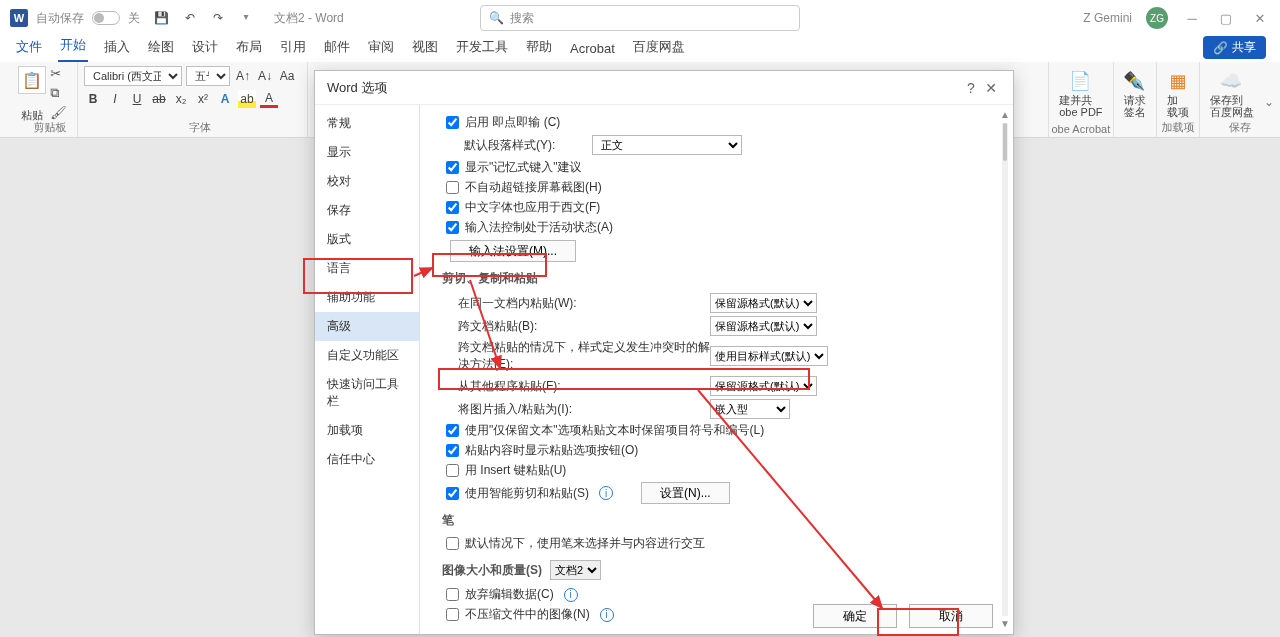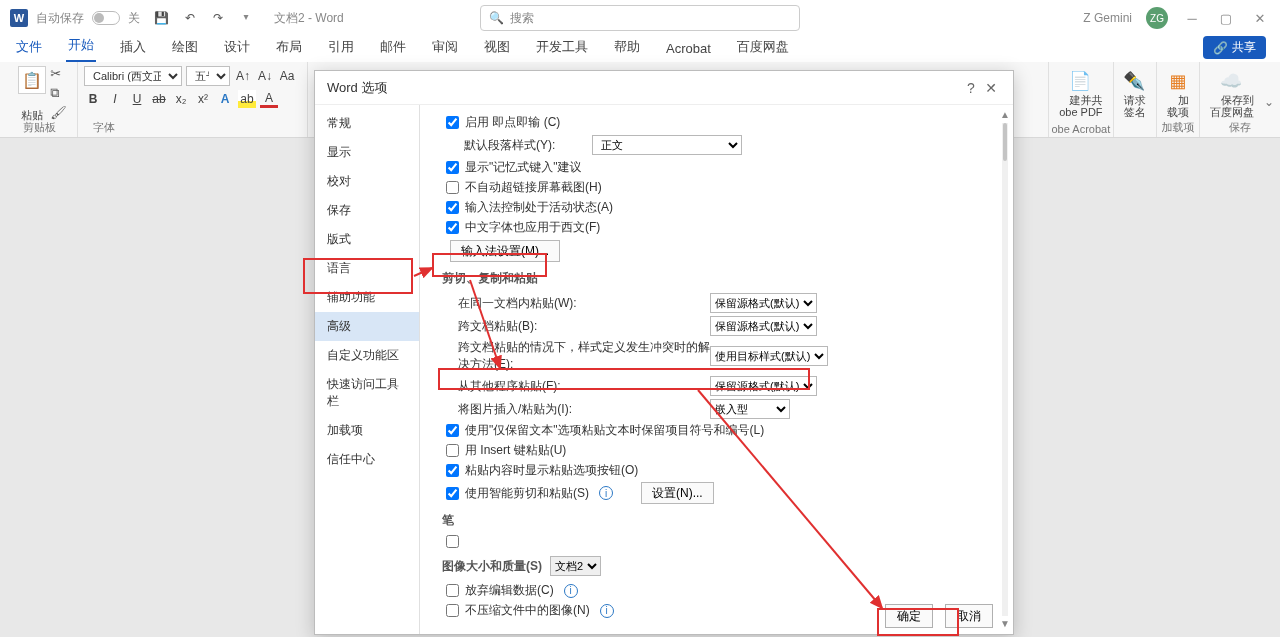--- a/index.html
+++ b/index.html
@@ -11,41 +11,41 @@
   .titlebar .toggle { width:28px; height:14px; border:1px solid #bbb; border-radius:8px; position:relative; display:inline-block; margin:0 4px;}
   .titlebar .toggle::after{content:"";position:absolute;left:1px;top:1px;width:10px;height:10px;border-radius:50%;background:#bbb;}
   .titlebar .qat { display:flex; gap:12px; margin-left:14px; color:#555;}
   .titlebar .qat span{width:16px;text-align:center;}
   .titlebar .doc { margin-left:20px; color:#888; font-size:12px;}
   .titlebar .search { position:absolute; left:50%; transform:translateX(-50%); width:320px; height:26px; border:1px solid #ccc; border-radius:4px; display:flex; align-items:center; padding:0 8px; color:#888; gap:6px;}
   .titlebar .right { margin-left:auto; display:flex; align-items:center; gap:14px; color:#888;}
   .titlebar .avatar { width:22px;height:22px;border-radius:50%;background:#5a9e6f;color:#fff;display:flex;align-items:center;justify-content:center;font-size:10px;}
   .titlebar .winbtn { width:20px; text-align:center; font-size:13px; }
   
-  .ribbontabs { height:26px; background:#fff; display:flex; align-items:flex-end; padding:0 14px; gap:22px; font-size:13px; position:relative;}
+  .ribbontabs { height:26px; background:#fff; display:flex; align-items:flex-end; padding:0 14px; gap:14px; font-size:13px; position:relative;}
   .ribbontabs .tab { padding:4px 2px 6px 2px; color:#444; cursor:pointer;}
   .ribbontabs .tab.active { color:#185abd; border-bottom:2px solid #185abd; font-weight:500;}
   .ribbontabs .tab.file { color:#185abd; }
   .ribbontabs .share { position:absolute; right:14px; top:0; background:#185abd; color:#fff; padding:3px 10px; border-radius:4px; font-size:12px; display:flex; align-items:center; gap:4px;}
   
   .ribbon { height:76px; background:#f7f7f7; border-bottom:1px solid #d8d8d8; display:flex; position:relative; padding-left:8px;}
   .ribbon .group { display:flex; flex-direction:column; justify-content:flex-start; padding:4px 6px 2px 6px; border-right:1px solid #e0e0e0; position:relative;}
-  .ribbon .group .grplabel{ position:absolute; bottom:2px; left:15px; right:0; text-align:left; font-size:11px; color:#777;}
+  .ribbon .group .grplabel{ position:absolute; bottom:2px; left:15px; right:0; text-align:center; font-size:11px; color:#777;}
   .ribbon .clip { width:70px; align-items:center;}
   .ribbon .clip .pasteicon{width:28px;height:28px;border:1px solid #d0d0d0;background:#fff;display:flex;align-items:center;justify-content:center;font-size:16px;color:#c58a2e;}
   .ribbon .clip .pastelabel{font-size:11px;margin-top:14px;color:#444;}
   .ribbon .font { width:230px;}
   .ribbon .font .row{display:flex;align-items:center;gap:4px;margin-bottom:4px;}
   .ribbon .font select, .ribbon .font .sel{height:20px;font-size:11px;border:1px solid #c0c0c0;background:#fff;color:#333;padding:0 4px;}
   .ribbon .font .ico{width:18px;height:18px;display:flex;align-items:center;justify-content:center;font-size:12px;color:#444;}
   .ribbon .rightcut { position:absolute; right:0; top:0; bottom:0; display:flex;}
   .ribbon .rightgrp { display:flex; flex-direction:column; align-items:center; justify-content:center; padding:4px 10px 16px 10px; border-left:1px solid #e0e0e0; font-size:11px; color:#444; position:relative;}
   .ribbon .rightgrp .icon{font-size:18px;color:#c0392b;margin-bottom:2px;}
   .ribbon .rightgrp .icon.blue{color:#185abd;}
-  .ribbon .rightgrp .lbl{line-height:12px;text-align:right;}
+  .ribbon .rightgrp .lbl{line-height:12px;text-align:left;}
   .ribbon .rightgrp .grplabel{position:absolute;bottom:2px;left:0;right:0;text-align:center;font-size:11px;color:#777;}
   .ribbon .chev { position:absolute; right:6px; bottom:28px; color:#777;}
   
   .docarea { position:absolute; top:150px; left:0; right:0; bottom:0; background:#e8e8e8;}
   
   .dialog { position:absolute; left:314px; top:70px; width:700px; height:565px; background:#fff; border:1px solid #bcbcbc; box-shadow:0 4px 18px rgba(0,0,0,.2); display:flex; flex-direction:column;}
   .dlg-title{height:34px;display:flex;align-items:center;padding:0 12px;font-size:13px;color:#333;border-bottom:1px solid #eee;}
   .dlg-title .spacer{flex:1;}
   .dlg-title .q{width:20px;text-align:center;color:#666;font-size:14px;}
   .dlg-title .x{width:20px;text-align:center;color:#666;font-size:14px;}
@@ -59,28 +59,28 @@
   .scrollbar-fake .track{position:absolute;inset:14px 3px;background:#f0f0f0;}
   .scrollbar-fake .thumb{position:absolute;left:1px;right:1px;top:0;height:38px;background:#c4c4c4;border-radius:2px;}
   .scrollbar-fake .arrow{position:absolute;left:0;right:0;height:12px;color:#888;text-align:center;font-size:10px;}
   .scrollbar-fake .arrow.up{top:0;}
   .scrollbar-fake .arrow.dn{bottom:0;}
   .chkrow{display:flex;align-items:center;gap:6px;margin:3px 0;}
   .chkrow input{margin:0;}
   .lblrow{display:flex;align-items:center;gap:8px;margin:4px 0;}
   .lblrow .lbl{min-width:120px;}
   .lblrow select,.lblrow .sel{height:20px;font-size:11px;border:1px solid #b8b8b8;background:#fff;padding:0 4px;min-width:150px;}
-  .btnsmall{height:22px;border:1px solid #b8b8b8;background:#fafafa;padding:0 10px;font-size:12px;display:inline-flex;align-items:center;}
+  .btnsmall{height:22px;border:1px solid #b8b8b8;background:#fafafa;padding:0 18px;font-size:12px;display:inline-flex;align-items:center;}
   .section-title{font-size:12px;color:#555;margin:8px 0 6px -4px;}
   .paste-row{display:flex;align-items:center;margin:3px 12px;}
   .paste-row .plabel{width:252px;}
   .paste-row select{height:20px;font-size:11px;border:1px solid #b8b8b8;background:#fff;min-width:96px;}
   .infoicon{display:inline-flex;width:14px;height:14px;border:1px solid #2b78c5;border-radius:50%;color:#2b78c5;align-items:center;justify-content:center;font-size:10px;margin-left:4px;}
   .footer-btns{position:absolute;right:20px;bottom:6px;display:flex;gap:12px;}
-  .footer-btns button{height:24px;width:48px;border:1px solid #b0b0b0;background:#fafafa;font-size:12px;}
+  .footer-btns button{height:24px;width:84px;border:1px solid #b0b0b0;background:#fafafa;font-size:12px;}
   
   .redbox{position:absolute;border:2px solid #e03030;pointer-events:none;}
   svg.anno{position:absolute;pointer-events:none;}
 </style>
 </head>
 <body>
 
 <div class="titlebar">
   <div class="wlogo">W</div>
   <div class="autosave">
@@ -231,25 +231,25 @@
         <div class="chkrow">
             <input type="checkbox" checked="" style="">
             <span>显示"记忆式键入"建议</span>
           </div>
         <div class="chkrow">
             <input type="checkbox" style="">
             <span>不自动超链接屏幕截图(H)</span>
           </div>
         <div class="chkrow">
             <input type="checkbox" checked="" style="">
+            <span>中文字体也应用于西文(F)</span>
+          </div>
+        <div class="chkrow">
+            <input type="checkbox" checked="" style="">
             <span>输入法控制处于活动状态(A)</span>
-          </div>
-        <div class="chkrow">
-            <input type="checkbox" checked="" style="">
-            <span>中文字体也应用于西文(F)</span>
           </div>
         <div style="margin:4px 0 6px 4px;"><button class="btnsmall">输入法设置(M)...</button></div>
 
         <div class="section-title"><b>剪切、复制和粘贴</b></div>
 
         <div class="paste-row">
             <span class="plabel">在同一文档内粘贴(W):</span>
             <select><option>保留源格式(默认)</option></select>
           </div>
         <div class="paste-row">
@@ -267,37 +267,38 @@
         <div class="paste-row">
             <span class="plabel">将图片插入/粘贴为(I):</span>
             <select style="min-width:80px;"><option>嵌入型</option></select>
           </div>
 
         <div class="chkrow">
             <input type="checkbox" checked="" style="">
             <span>使用"仅保留文本"选项粘贴文本时保留项目符号和编号(L)</span>
           </div>
         <div class="chkrow">
+            <input type="checkbox" checked="" style="">
+            <span>粘贴内容时显示粘贴选项按钮(O)</span>
+          </div>
+        <div class="chkrow">
             <input type="checkbox" style="">
             <span>用 Insert 键粘贴(U)</span>
-          </div>
-        <div class="chkrow">
-            <input type="checkbox" checked="" style="">
-            <span>粘贴内容时显示粘贴选项按钮(O)</span>
           </div>
         <div class="chkrow">
             <input type="checkbox" checked="" style="">
             <span>使用智能剪切和粘贴(S)</span>
             <span class="infoicon">i</span>
           <button class="btnsmall" style="margin-left:22px;">设置(N)...</button>
         </div>
 
         <div class="section-title"><b>笔</b></div>
         <div class="chkrow">
             <input type="checkbox" style="">
+            <span>默认情况下，使用笔来选择并与内容进行交互</span>
           </div>
 
         <div class="section-title" style="display:flex;align-items:center;gap:8px;">
           <b>图像大小和质量(S)</b>
           <select style="height:20px;font-size:11px;border:1px solid #b8b8b8;"><option>文档2</option></select>
         </div>
         <div class="chkrow">
             <input type="checkbox" style="">
             <span>放弃编辑数据(C)</span>
             <span class="infoicon">i</span>

